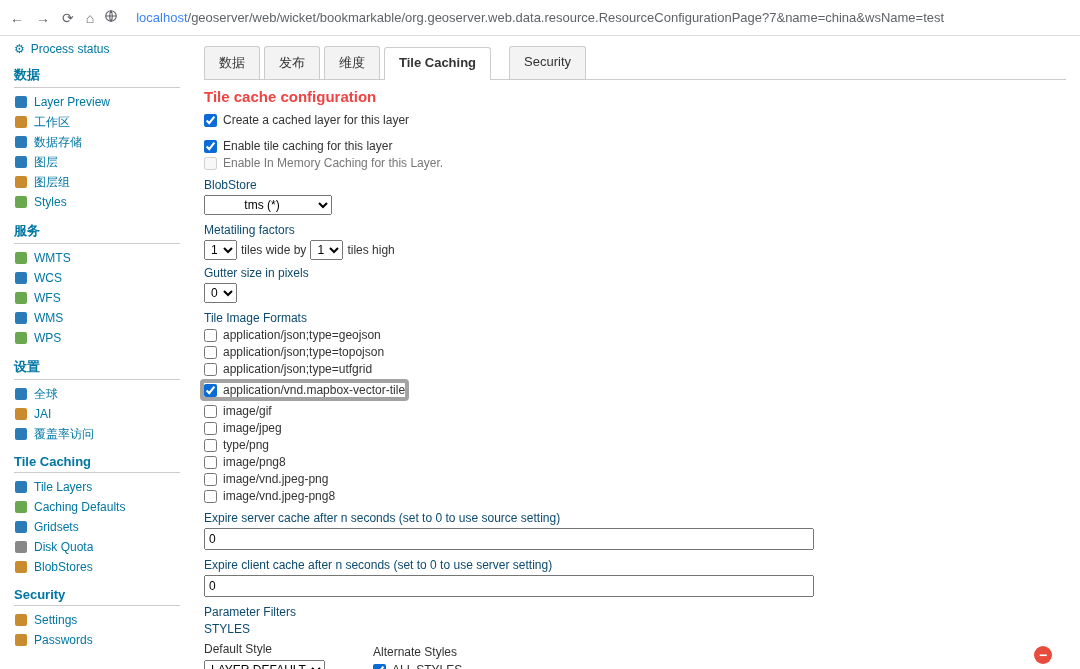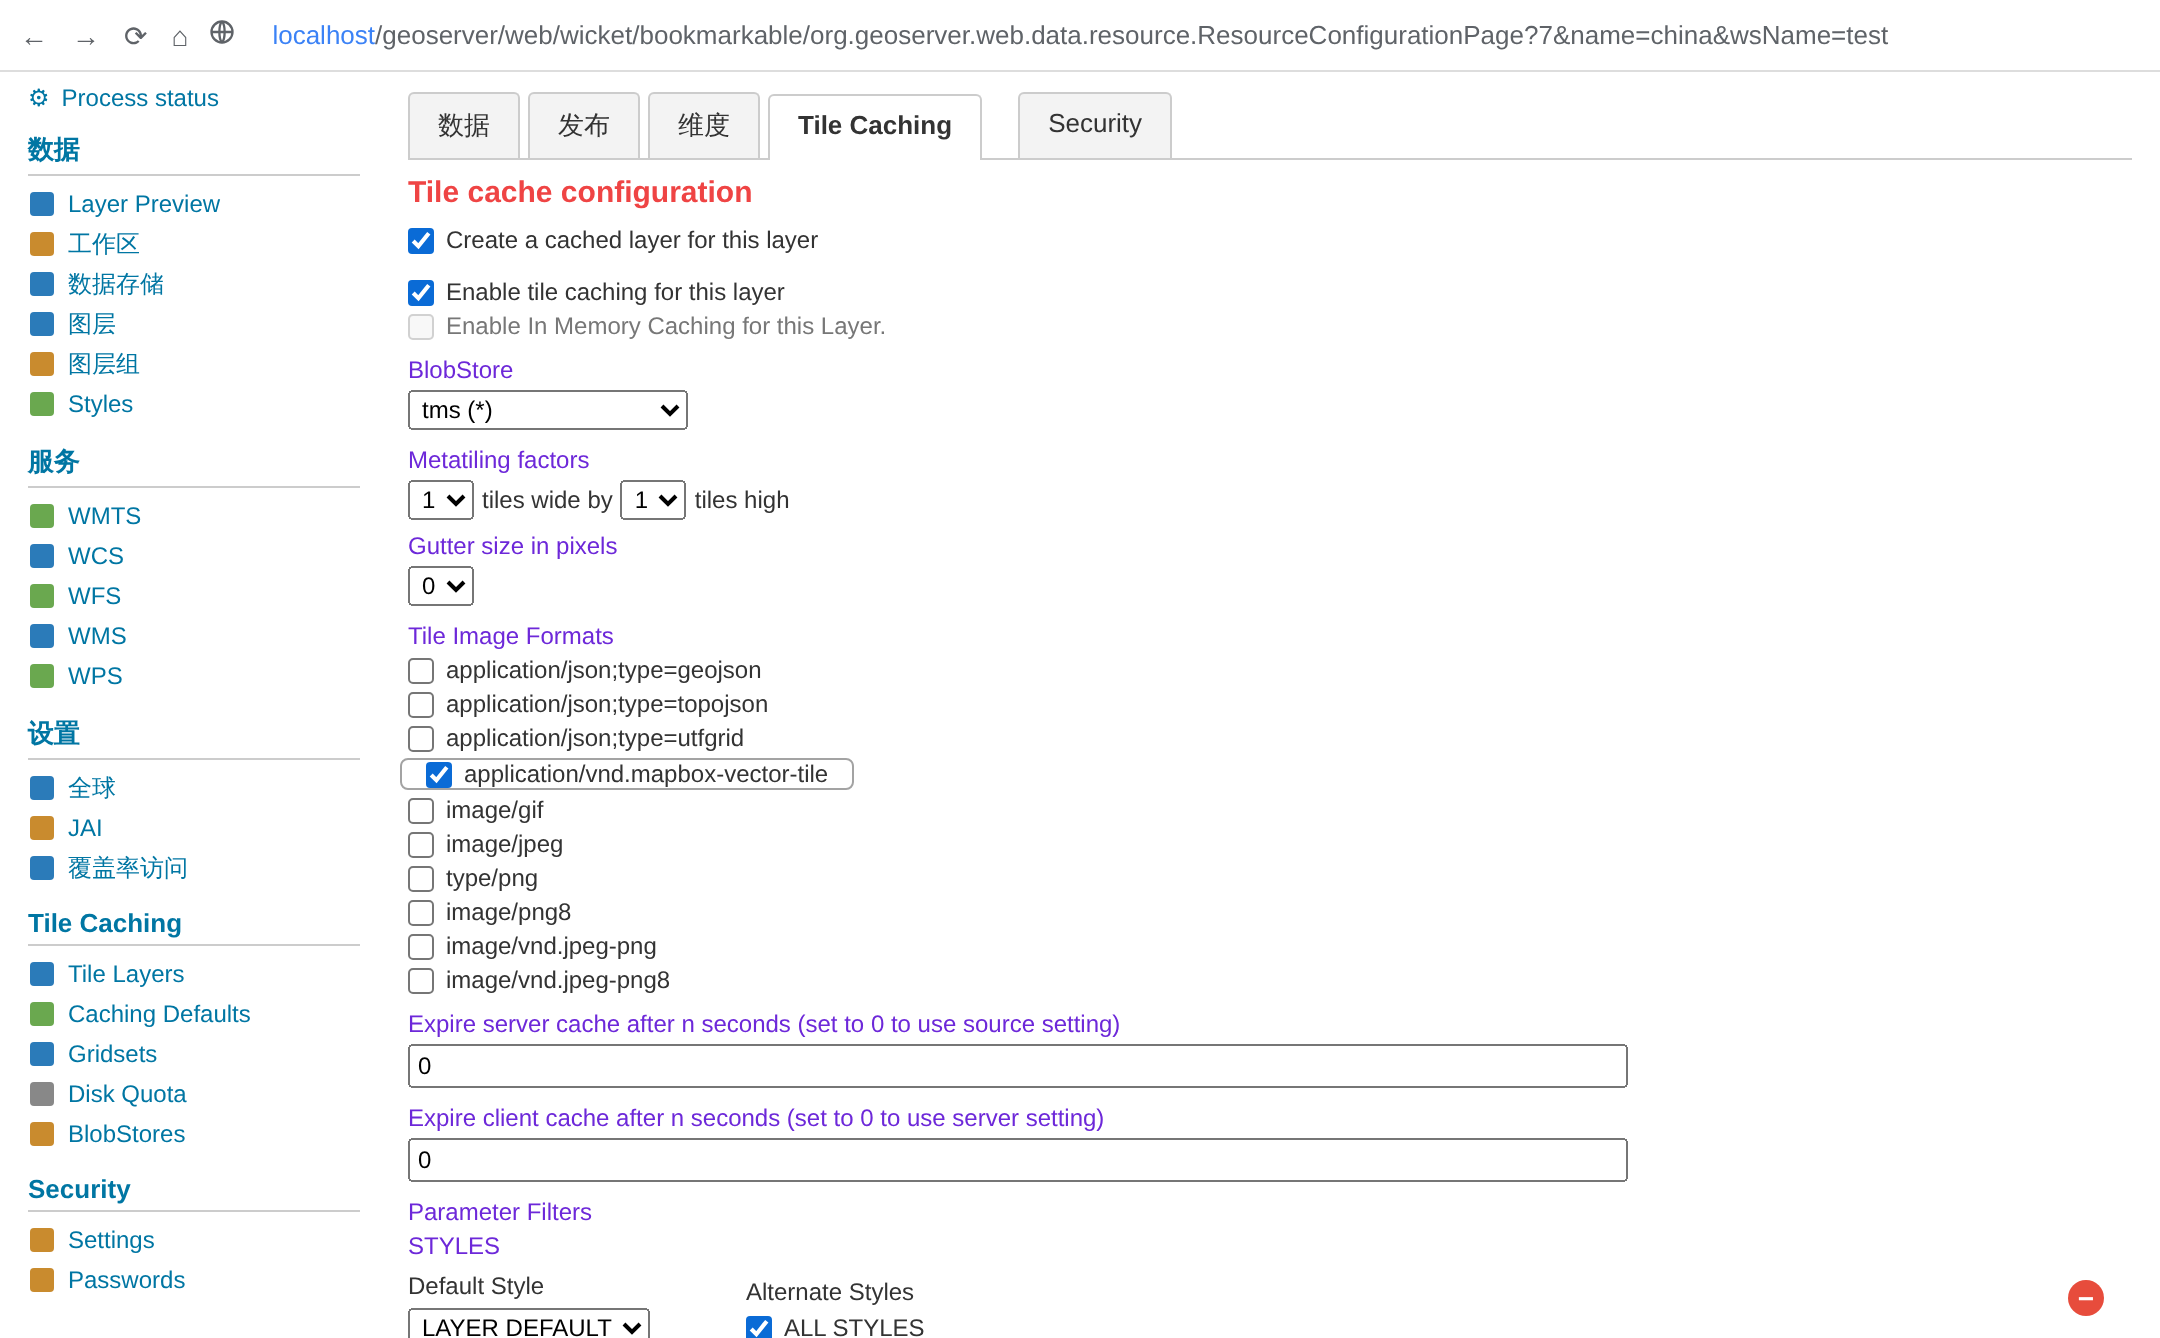--- a/index.html
+++ b/index.html
@@ -103,33 +103,33 @@
     align-items: center;
     gap: 6px;
     margin: 3px 0;
     color: #333;
     font-size: 12px;
   }
   .field-row label { cursor: default; }
   .label-line {
     margin: 8px 0 3px 0;
     font-size: 12px;
-    color: #6d28d9;
+    color: #0c4a6e;
   }
   select, input[type=text] {
     font-size: 12px;
     padding: 1px 2px;
   }
-  select.blob { width: 140px; }
+  select.blob { width: 128px; text-align: center; }
   input.expire { width: 610px; padding: 2px 3px; }
   .meta-row { display: flex; align-items:center; gap:4px; margin: 2px 0 6px 0;}
   .hl {
-    border: 1px solid #a3a3a3;
+    border: 4px solid #a3a3a3;
     border-radius: 4px;
-    padding: 0 12px;
+    padding: 0 0;
     display: inline-flex;
     align-items: center;
     gap: 6px;
     margin-left: -4px;
   }
   .styles-row {
     display: flex;
     align-items: center;
     gap: 48px;
     margin: 6px 0 4px 0;

